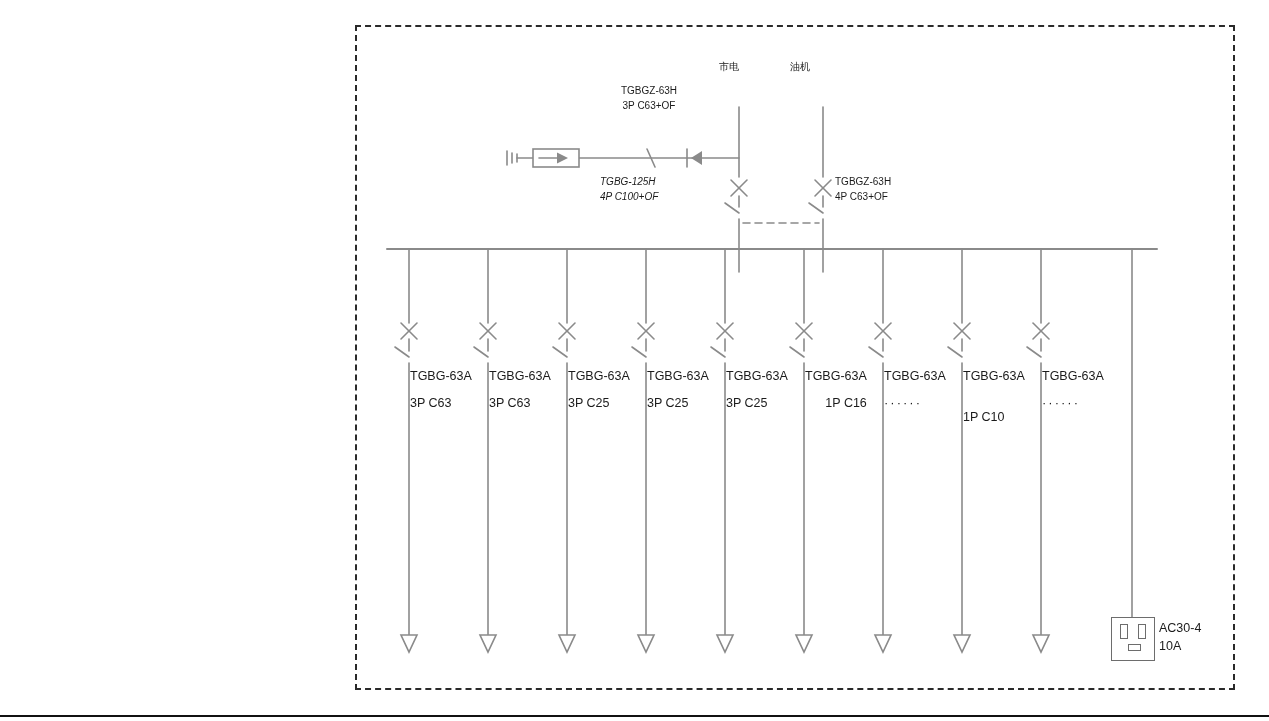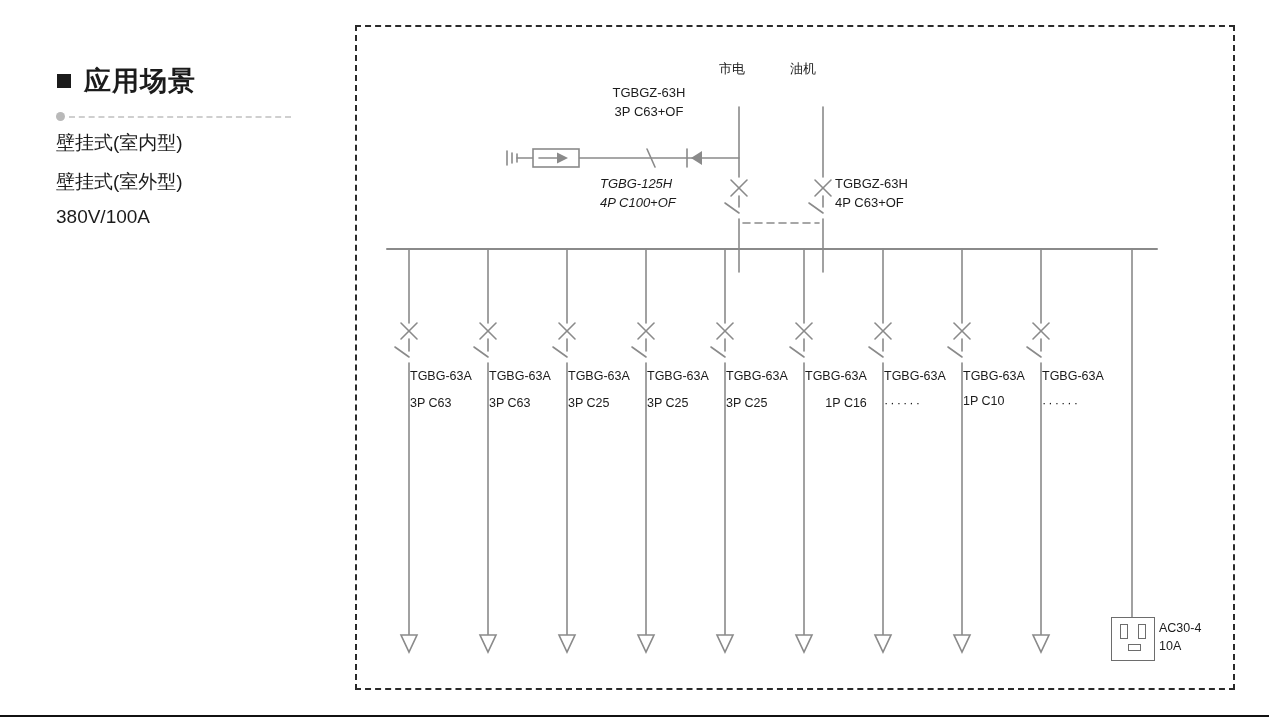--- a/index.html
+++ b/index.html
@@ -51,49 +51,36 @@
   
   .diagram{
     position:absolute;left:355px;top:25px;width:880px;height:665px;
     border:2px dashed #2a2a2a;
     box-sizing:border-box;
   }
   .dg{position:absolute;left:0;top:0;width:880px;height:665px;}
   svg{position:absolute;left:0;top:0;overflow:visible;}
 
   .lbl{
-    position:absolute;font-size:13px;color:#1b1b1b;white-space:nowrap;line-height:1.45;
+    position:absolute;font-size:10px;color:#1b1b1b;white-space:nowrap;line-height:1.45;
   }
   .lbl.small{font-size:12.5px;}
   .lbl.c{text-align:center;}
   .dots{
     position:absolute;font-size:13px;letter-spacing:2px;color:#1b1b1b;white-space:nowrap;
   }
   .socket{
     position:absolute;border:1.4px solid #6d6d6d;background:#fff;
   }
 </style>
 </head>
 <body>
 
 <div class="page">
 
-  <div class="left">
-    <div class="heading">
-      <span class="sq"></span>
-      <span>应用场景</span>
-    </div>
-    <div class="divider">
-      <span class="dot"></span>
-      <span class="dash"></span>
-    </div>
-    <div class="l-line l1">壁挂式(室内型)</div>
-    <div class="l-line l2">壁挂式(室外型)</div>
-    <div class="l-line l3">380V/100A</div>
-  </div>
 
   <div class="diagram">
     <div class="dg">
 
       <svg width="880" height="665">
         <g stroke="#8a8a8a" stroke-width="1.6" fill="none" stroke-linecap="round">
 
           <line x1="150" y1="124" x2="150" y2="138"></line>
           <line x1="155" y1="126" x2="155" y2="136"></line>
           <line x1="160" y1="127" x2="160" y2="135"></line>
@@ -246,21 +233,21 @@
       <div class="lbl small" style="left:448px;top:340px;">
         <div>TGBG-63A</div>
         <div style="margin-top:9px;text-align:right;">1P C16</div>
       </div>
       <div class="lbl small" style="left:527px;top:340px;">
         <div>TGBG-63A</div>
         <div class="dots" style="position:relative;margin-top:9px;">······</div>
       </div>
       <div class="lbl small" style="left:606px;top:340px;">
         <div>TGBG-63A</div>
-        <div style="margin-top:7px;">1P C10</div>
+        <div style="margin-top:23px;">1P C10</div>
       </div>
       <div class="lbl small" style="left:685px;top:340px;">
         <div>TGBG-63A</div>
         <div class="dots" style="position:relative;margin-top:9px;">······</div>
       </div>
 
       <div class="socket" style="left:754px;top:590px;width:42px;height:42px;">
         <div style="position:absolute;left:8px;top:6px;width:6px;height:13px;border:1.3px solid #6d6d6d;"></div>
         <div style="position:absolute;left:26px;top:6px;width:6px;height:13px;border:1.3px solid #6d6d6d;"></div>
         <div style="position:absolute;left:16px;top:26px;width:11px;height:5px;border:1.3px solid #6d6d6d;"></div>

